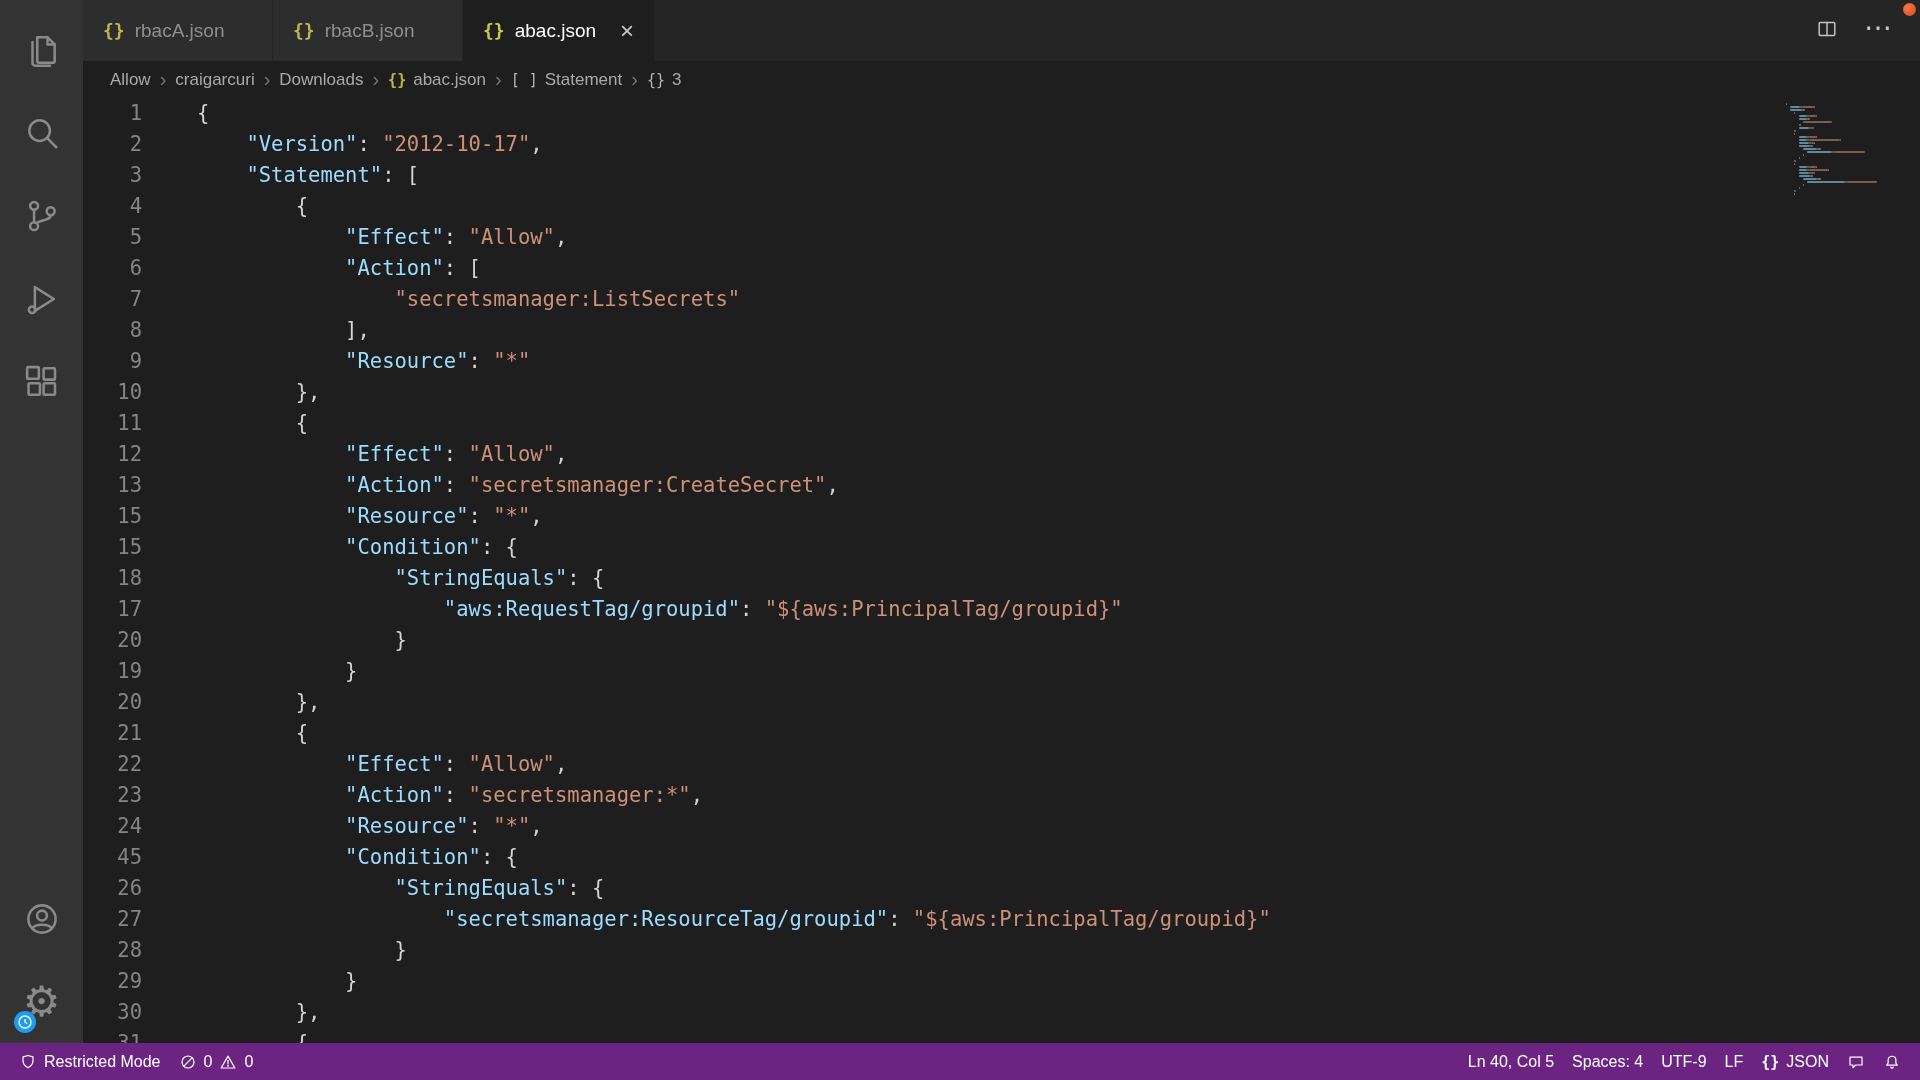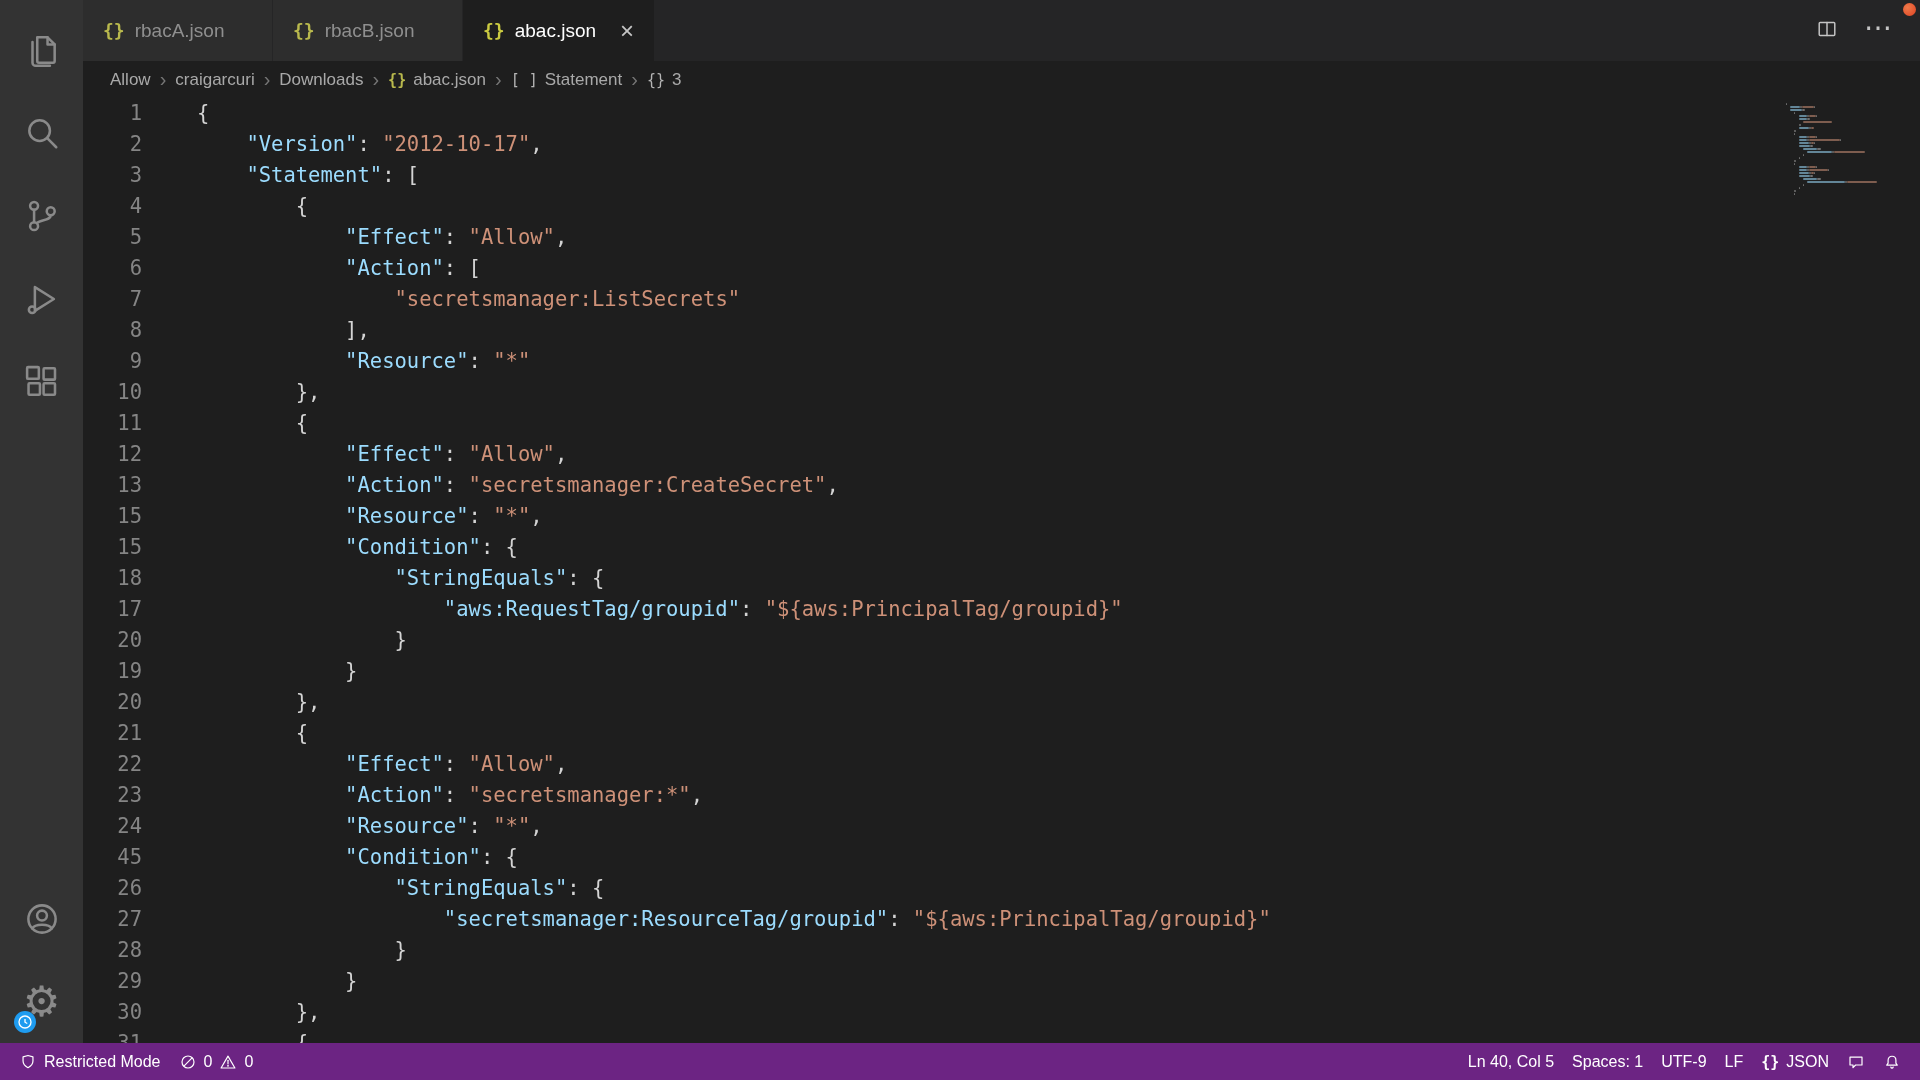--- a/index.html
+++ b/index.html
@@ -402,21 +402,21 @@
             <circle cx="12" cy="17" r="0.4" fill="currentColor"></circle>
           </svg>
           <span>0</span>
         </div>
       </div>
     <div class="sb-right">
         <div class="sb-item">
           <span>Ln 40, Col 5</span>
         </div>
         <div class="sb-item">
-          <span>Spaces: 1</span>
+          <span>Spaces: 4</span>
         </div>
         <div class="sb-item">
           <span>UTF-9</span>
         </div>
         <div class="sb-item">
           <span>LF</span>
         </div>
         <div class="sb-item">
           <span class="sb-braces">{}</span>
           <span>JSON</span>

